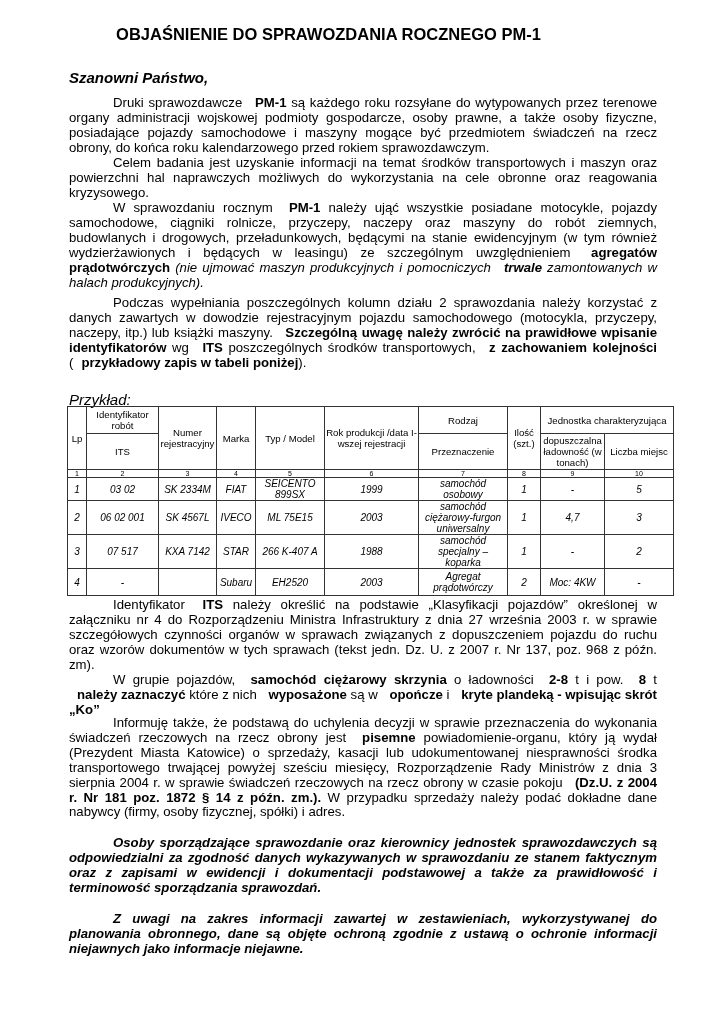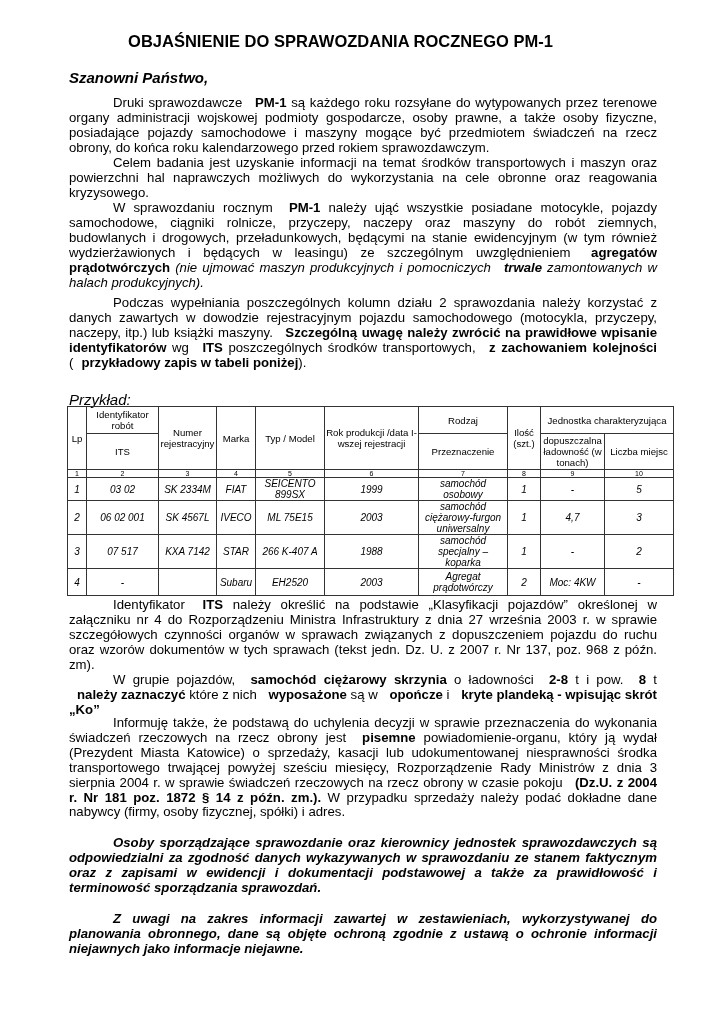--- a/index.html
+++ b/index.html
@@ -1,20 +1,20 @@
 <!DOCTYPE html>
 <html><head>
 <meta charset="utf-8">
 <style>
   html, body { margin: 0; padding: 0; background: #ffffff; }
   body { width: 725px; height: 1024px; position: relative; overflow: hidden;
          font-family: "Liberation Sans", sans-serif; color: #000; }
   .page { position: absolute; left: 0; top: 0; width: 725px; height: 1024px; }
-  .title { position: absolute; top: 32px; left: 0; width: 657px; text-align: center;
-           font-weight: bold; font-size: 16.5px; letter-spacing: 0px; padding-left: 12px; }
+  .title { position: absolute; top: 25px; left: 0; width: 657px; text-align: center;
+           font-weight: bold; font-size: 16.5px; letter-spacing: 0px; }
   .greeting { position: absolute; top: 69px; left: 69px; font-weight: bold; font-style: italic; font-size: 15px; text-align: right; }
   .para { position: absolute; left: 69px; width: 588px; font-size: 13.2px; line-height: 14.9px;
           text-align: justify; }
   .para .ind { display: inline-block; width: 44px; }
   .para b { font-weight: bold; padding-left: 8px; }
   .para i { font-style: italic; }
   .para.bi { font-weight: bold; font-style: italic; }
   .example { position: absolute; top: 391px; left: 69px; font-weight: normal; font-style: italic; font-size: 15px; }
 
   table.ex { position: absolute; left: 67px; top: 406px; width: 606px; border-collapse: collapse;

